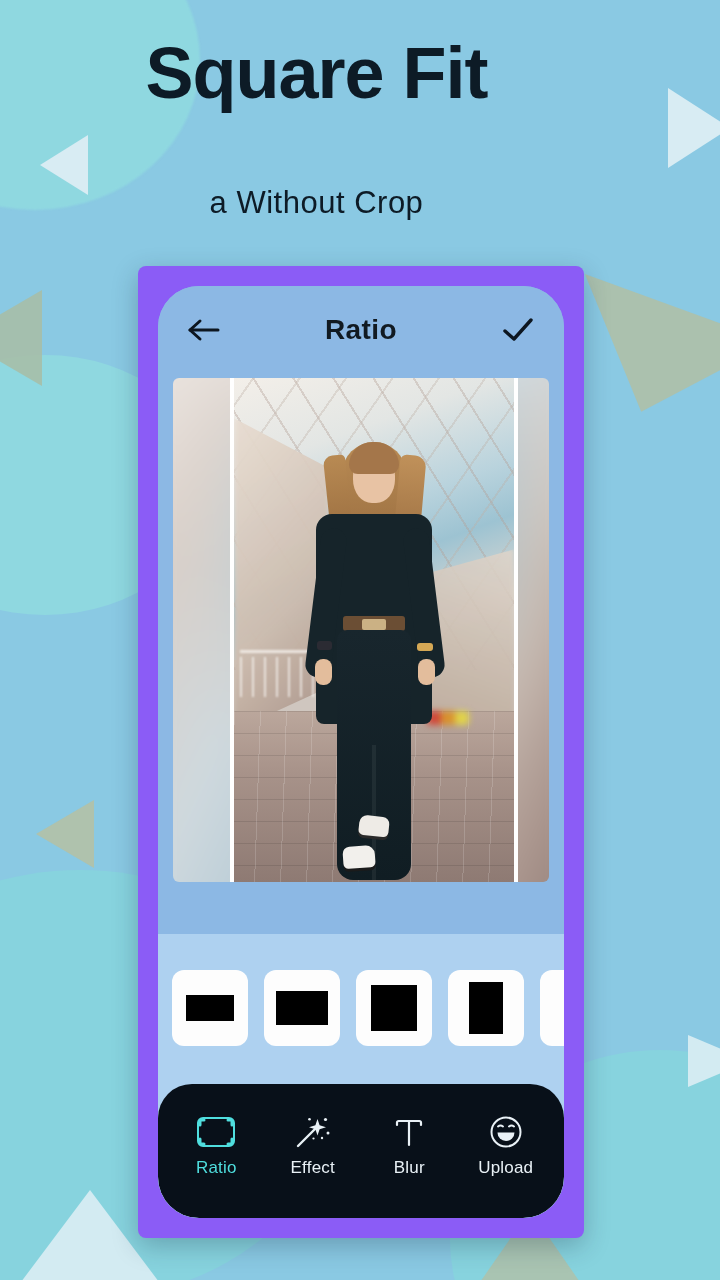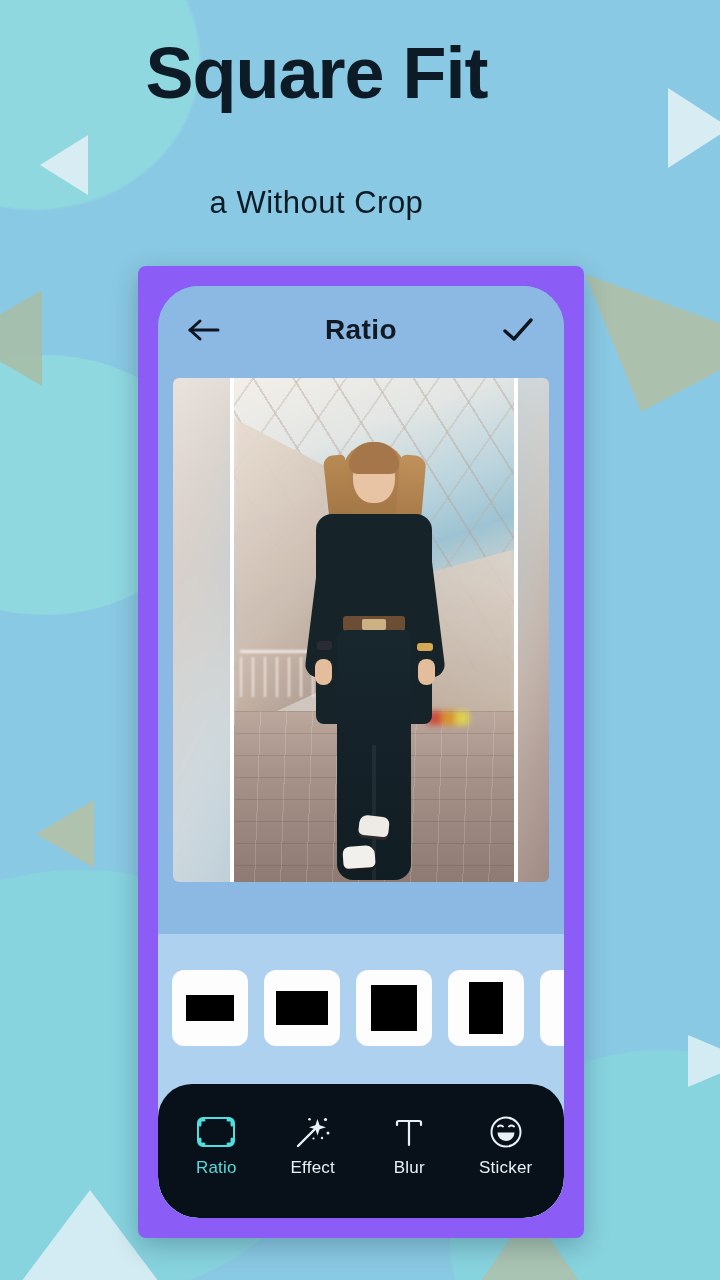--- a/index.html
+++ b/index.html
@@ -423,20 +423,20 @@
 
         <div class="tool">
           <div class="ico">
             <svg width="34" height="34" viewBox="0 0 34 34">
               <circle cx="17" cy="17" r="14.5" fill="none" stroke="#e9f1f6" stroke-width="2"></circle>
               <path d="M9 11.5 Q11.5 9.5 14 11.5" stroke="#e9f1f6" stroke-width="2" fill="none" stroke-linecap="round"></path>
               <path d="M20 11.5 Q22.5 9.5 25 11.5" stroke="#e9f1f6" stroke-width="2" fill="none" stroke-linecap="round"></path>
               <path d="M8.5 17.5 H25.5 A8.5 8.5 0 0 1 8.5 17.5 Z" fill="#e9f1f6"></path>
             </svg>
           </div>
-          <div class="lbl">Sticker</div>
+          <div class="lbl">Upload</div>
         </div>
 
       </div>
     </div>
 
   </div>
 </div>
 
 </body></html>

